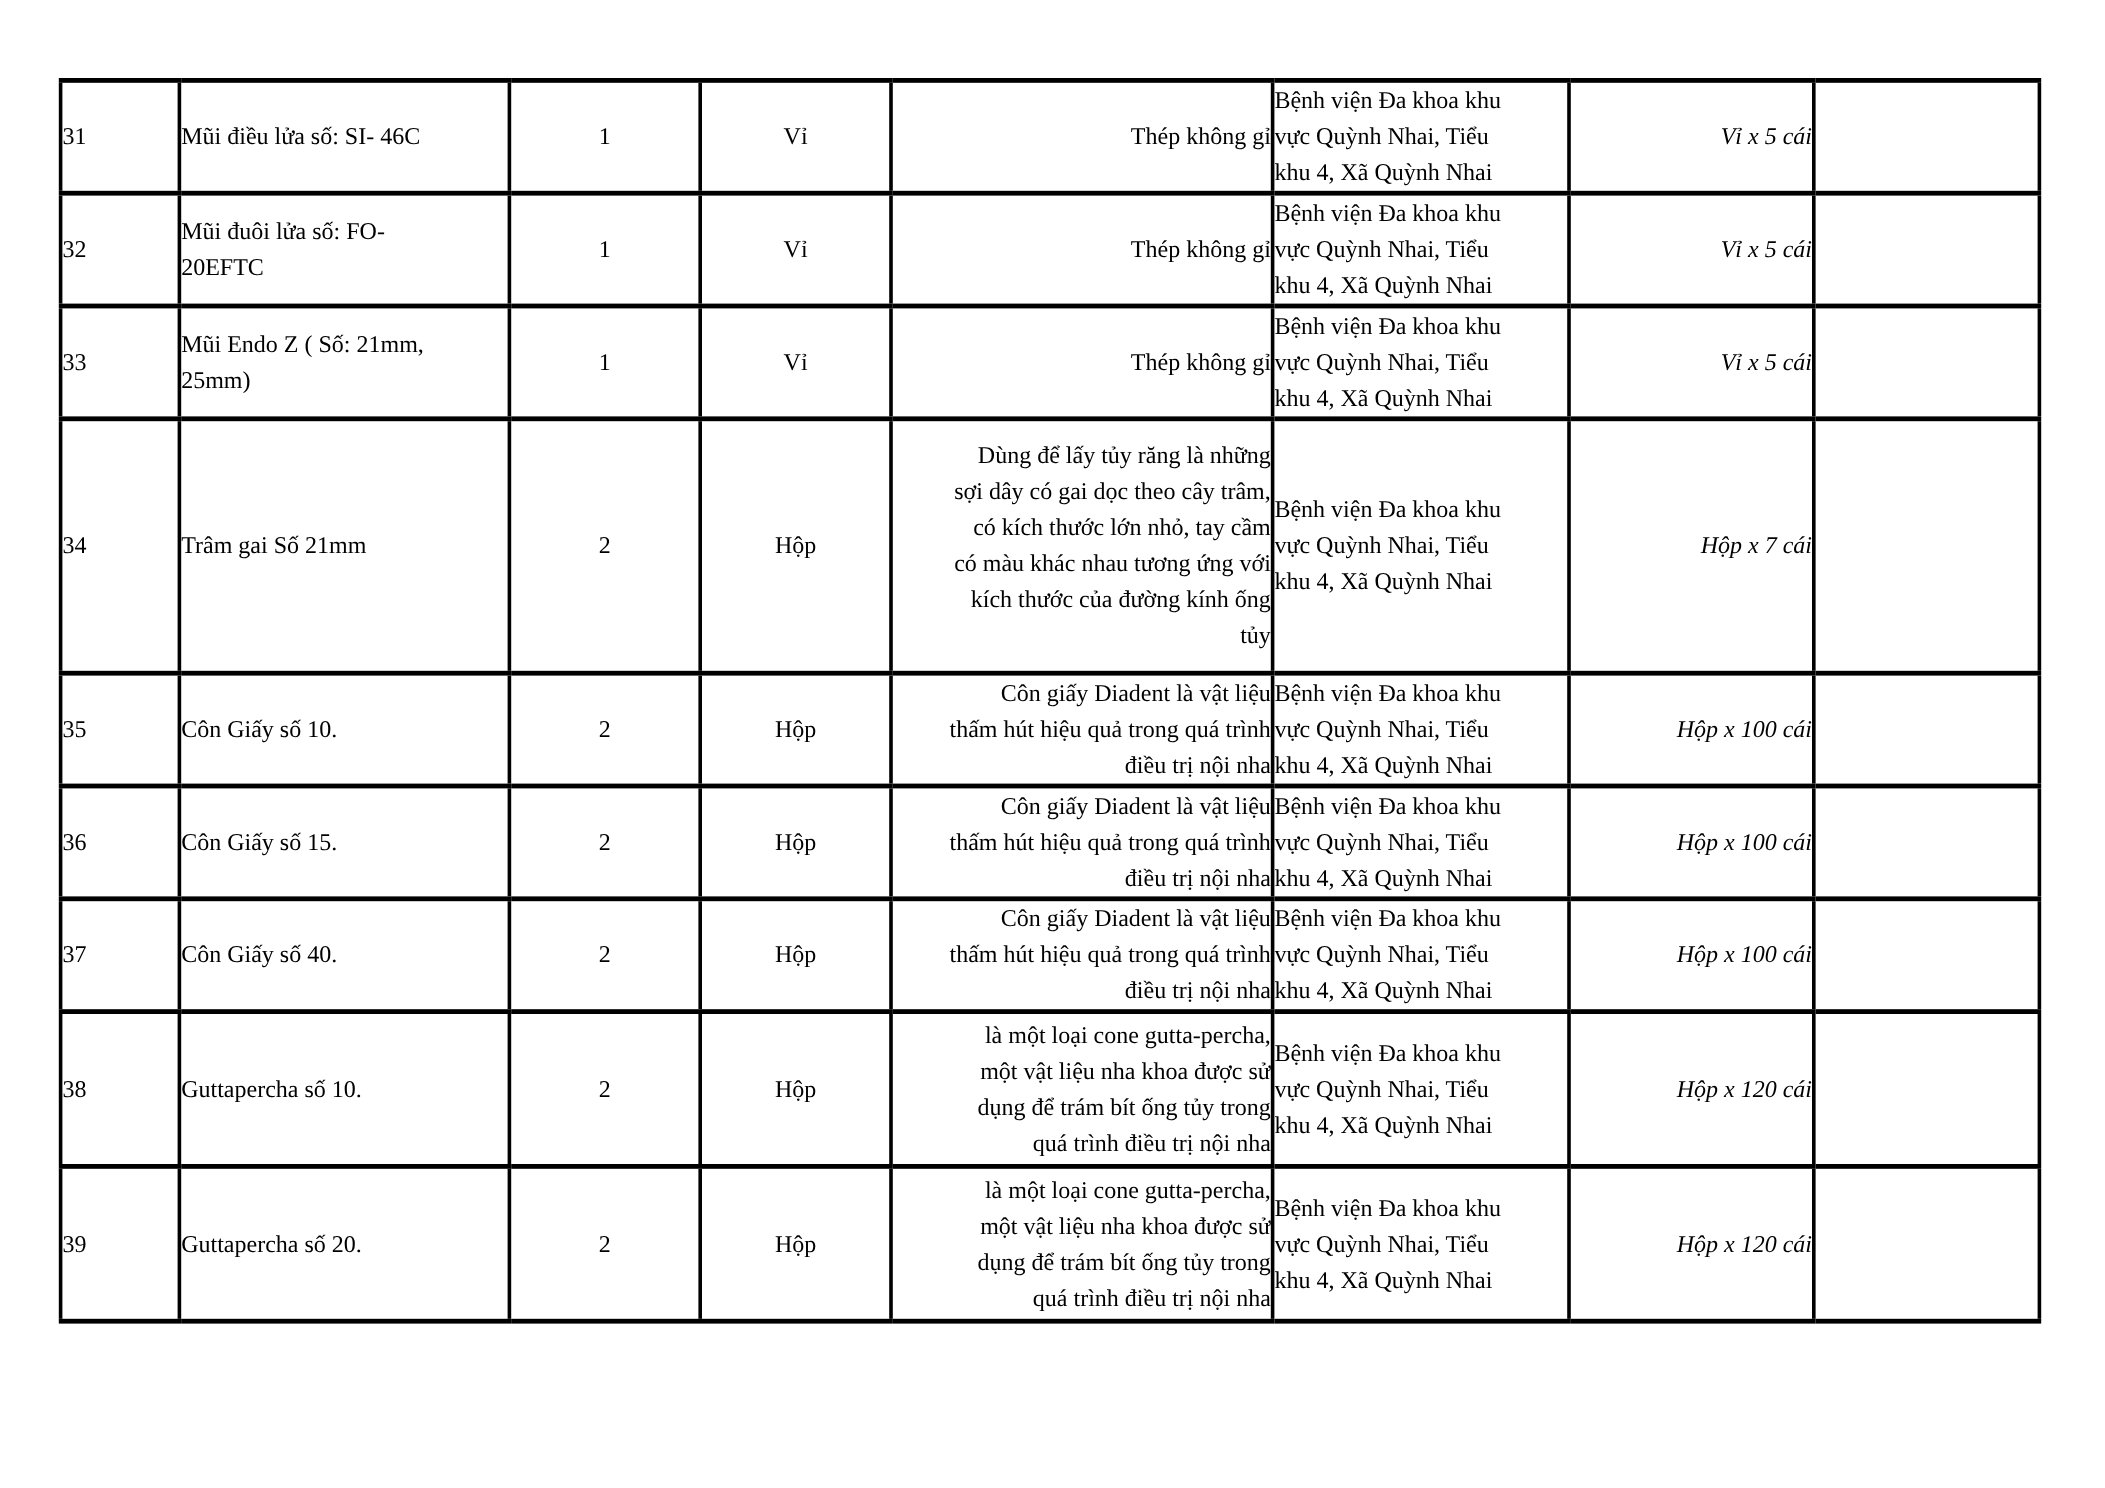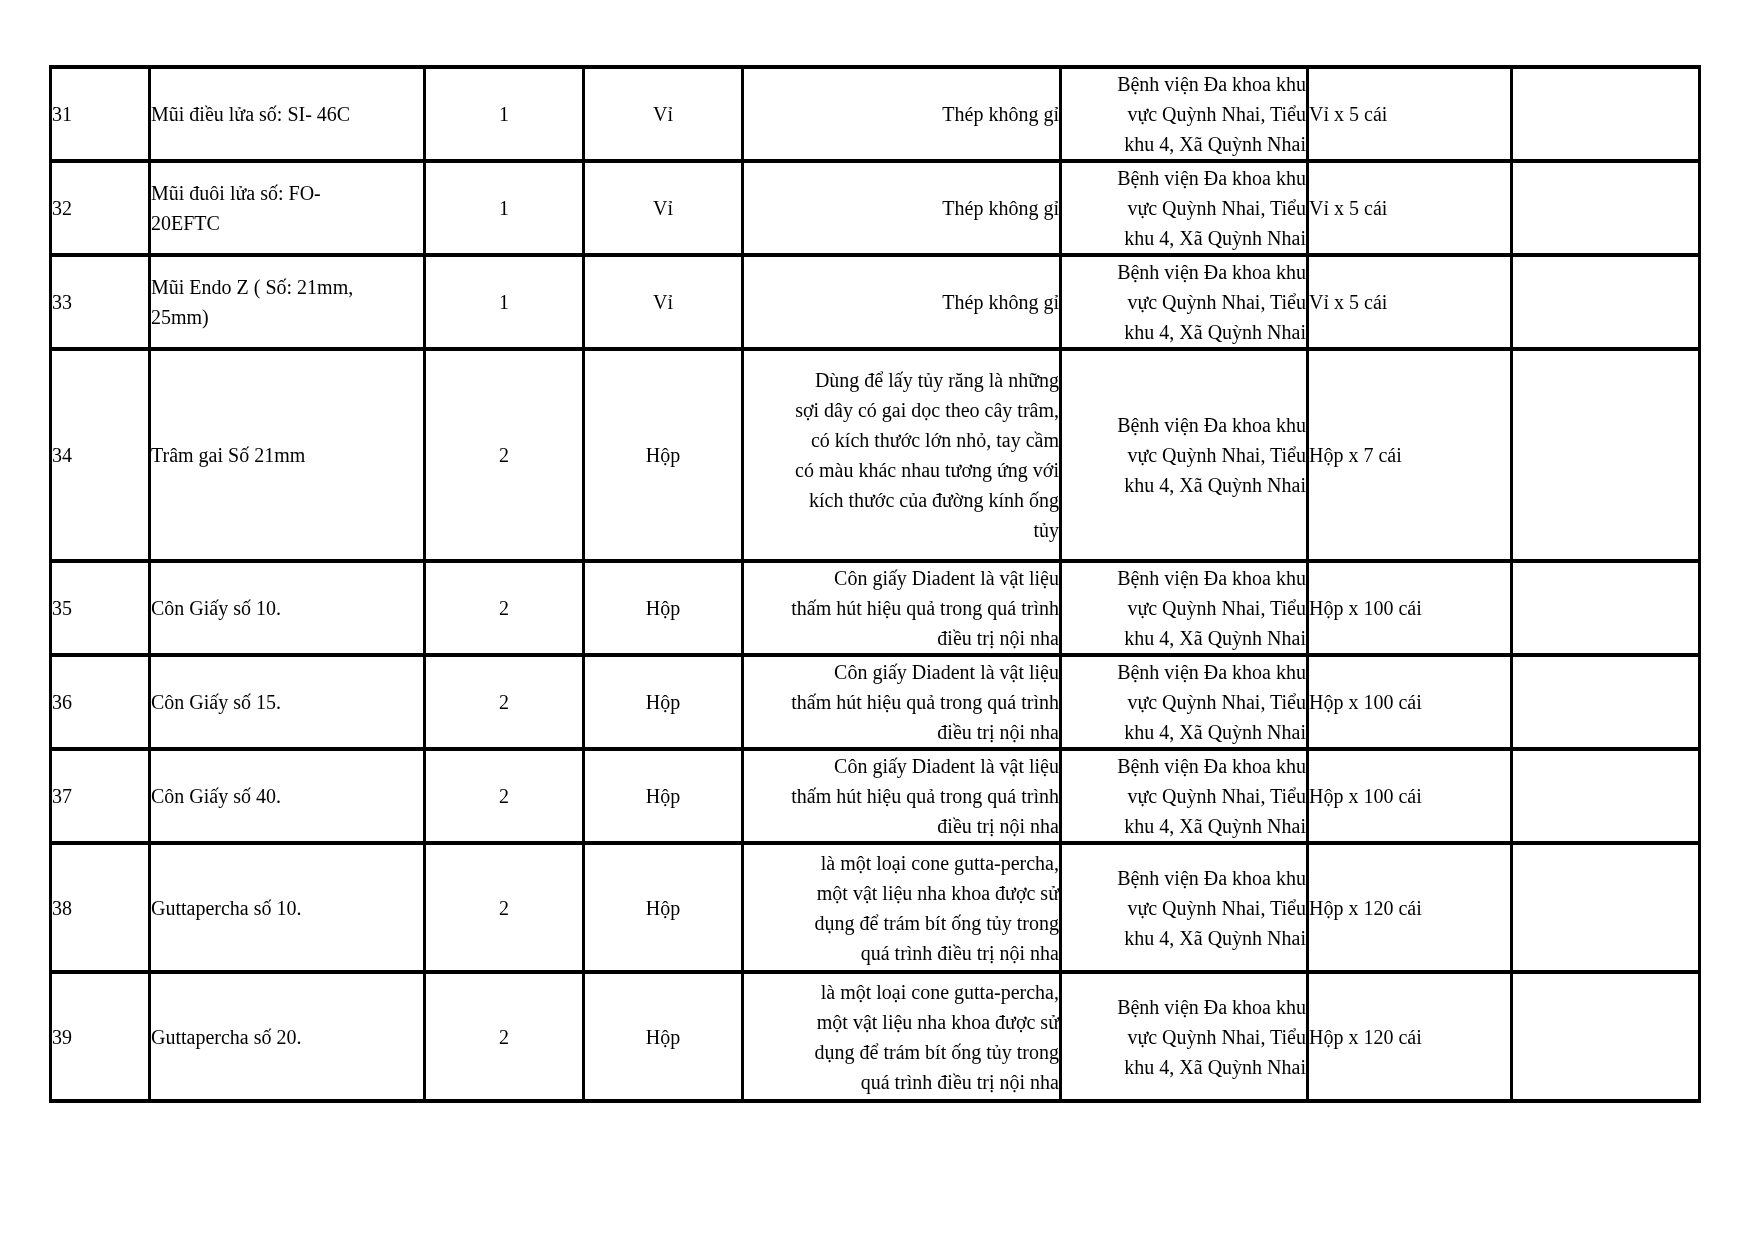--- a/index.html
+++ b/index.html
@@ -33,22 +33,22 @@
     vertical-align: middle;
     padding: 0;
     overflow: hidden;
     white-space: pre-line; 
   }
   td.c-no      { }
   td.c-name    { text-align: left;  padding-left: 7px;  padding-right: 4px; }
   td.c-qty     { text-align: center; }
   td.c-unit    { text-align: center; }
   td.c-desc    { text-align: right;  padding-left: 5px;  padding-right: 2px; }
-  td.c-recv    { text-align: right; padding-left: 2px; padding-right: 2px; margin-top: 31px; }
-  td.c-pack    { text-align: left; }
+  td.c-recv    { text-align: left; padding-left: 2px; padding-right: 2px; margin-top: 31px; }
+  td.c-pack    { text-align: right; font-style: italic; }
   td.c-note    { text-align: center; }
 
   tr.h-sm  { height: 92px; }
   tr.h-sm2 { height: 91px; }
   tr.h-md  { height: 89px; }
   tr.h-lg  { height: 129px; }
   tr.h-xl  { height: 212px; }
 </style>
 </head>
 <body>

